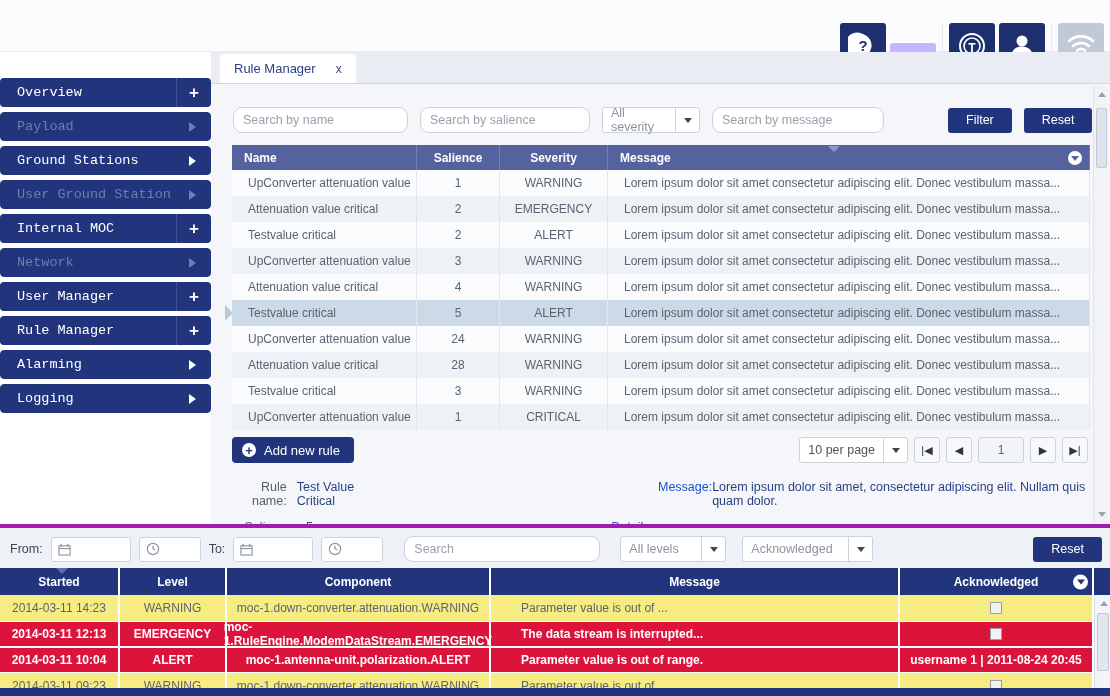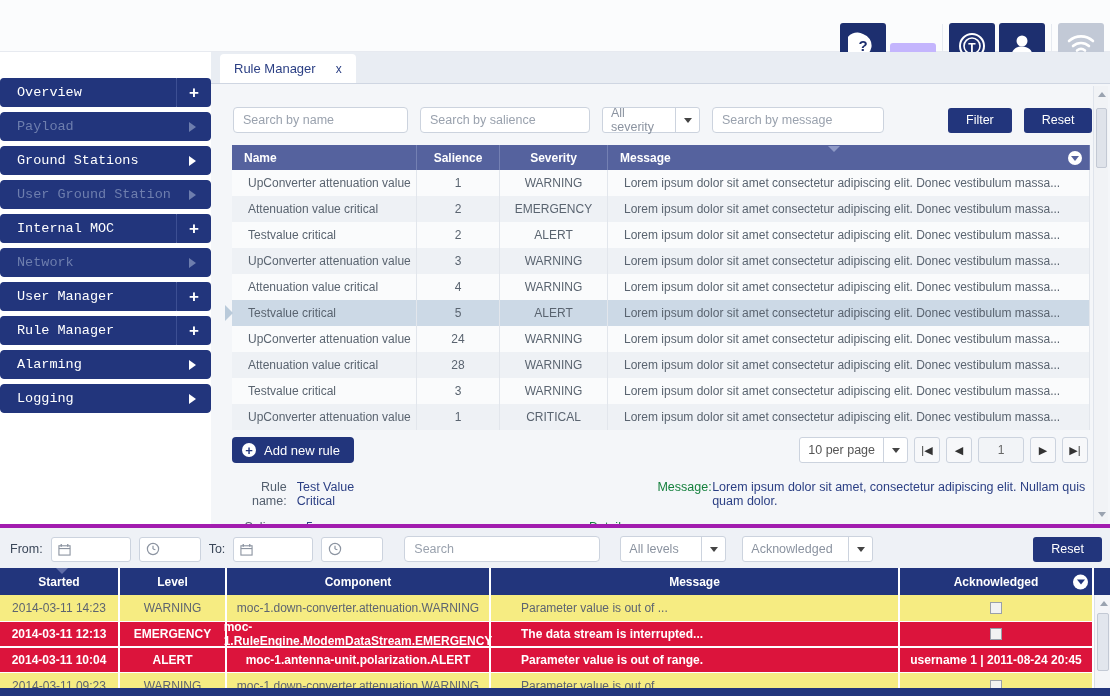--- a/index.html
+++ b/index.html
@@ -90,21 +90,21 @@
     position: absolute; left: 211px; top: 83px; width: 899px; height: 441px;
     background: #f4f6f9; border-top: 1px solid #cfd6e2;
     overflow: hidden;
   }
   .filterbar {
     position: absolute; left: 22px; top: 24px; right: 18px; height: 26px;
     display: flex; align-items: center; gap: 12px;
   }
   .ti {
     height: 26px; border: 1px solid #ccd3de; background: #fff;
-    border-radius: 4px; font-size: 12.5px; color: #333;
+    border-radius: 9px; font-size: 12.5px; color: #333;
     padding: 0 9px; outline: none;
   }
   .ti::placeholder { color: #9aa2ae; }
   .sel-wrap { display: flex; height: 26px; border: 1px solid #ccd3de; border-radius: 3px; background: #fff; }
   .sel-val { padding: 0 8px; display: flex; align-items: center; font-size: 12.5px; color: #8b93a0; }
   .sel-btn {
     width: 24px; border-left: 1px solid #ccd3de;
     display: flex; align-items: center; justify-content: center;
   }
   .sel-btn i {
@@ -171,21 +171,21 @@
   .arrbtn { width: 24px; font-size: 11px; color: #333; }
 
   .detail {
     position: absolute; left: 232px; top: 480px; right: 20px;
     font-size: 12.5px; color: #555;
   }
   .drow { display: flex; margin-bottom: 12px; }
   .dlbl { width: 74px; text-align: right; padding-right: 10px; color: #54606f; }
   .dval { color: #2b3f84; }
   .d2 { margin-left: 276px; }
-  .dlbl2 { width: 64px; text-align: left; color: #15803d; }
+  .dlbl2 { width: 64px; text-align: right; color: #1d4ed8; }
 
   .mscroll {
     position: absolute; right: 2px; top: 2px; width: 15px; height: 437px;
     background: #f1f3f6; border-left: 1px solid #dfe4ec;
   }
   .mthumb {
     position: absolute; left: 2px; top: 22px; width: 11px; height: 60px;
     background: #dfe3ea; border: 1px solid #c3c9d4; border-radius: 2px;
   }
   .scarrow { position: absolute; left: 4px; width: 0; height: 0;

